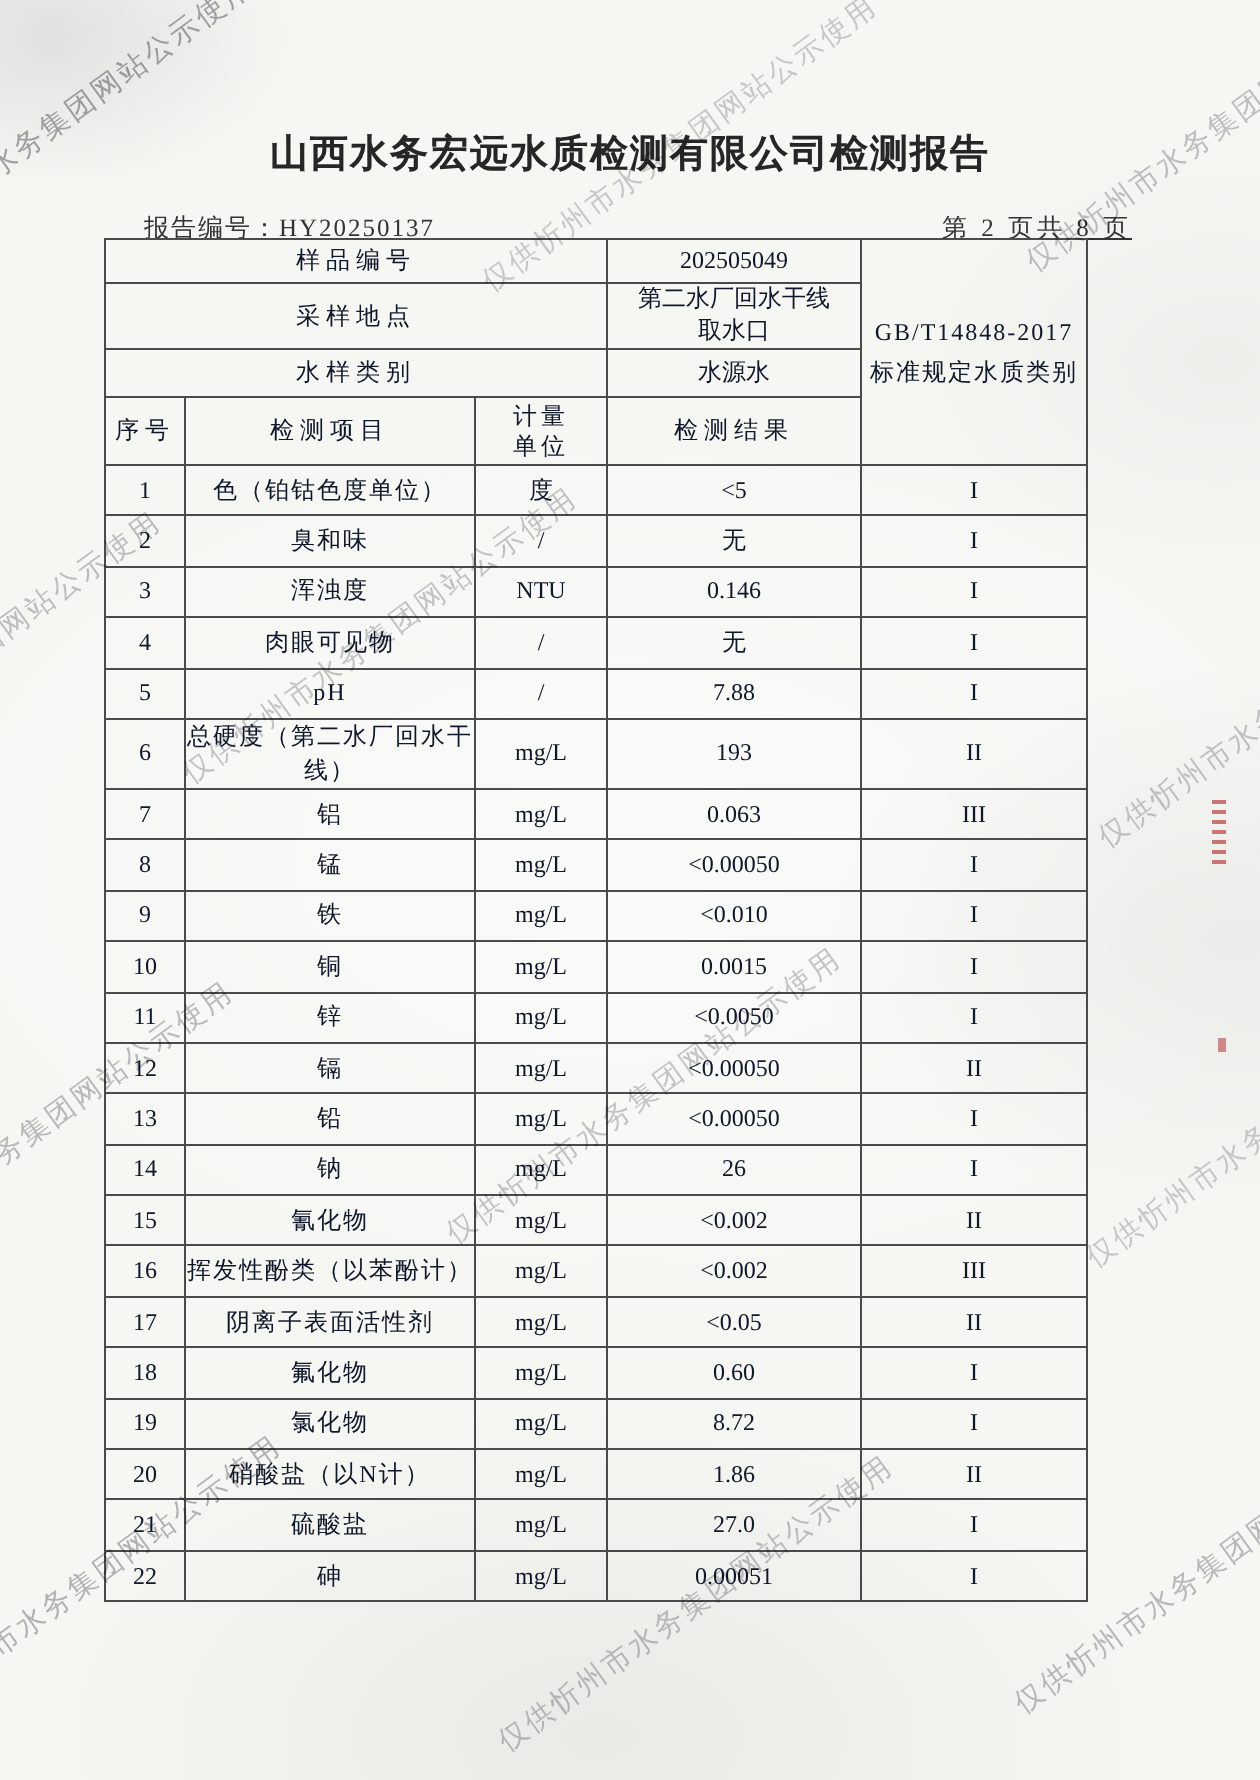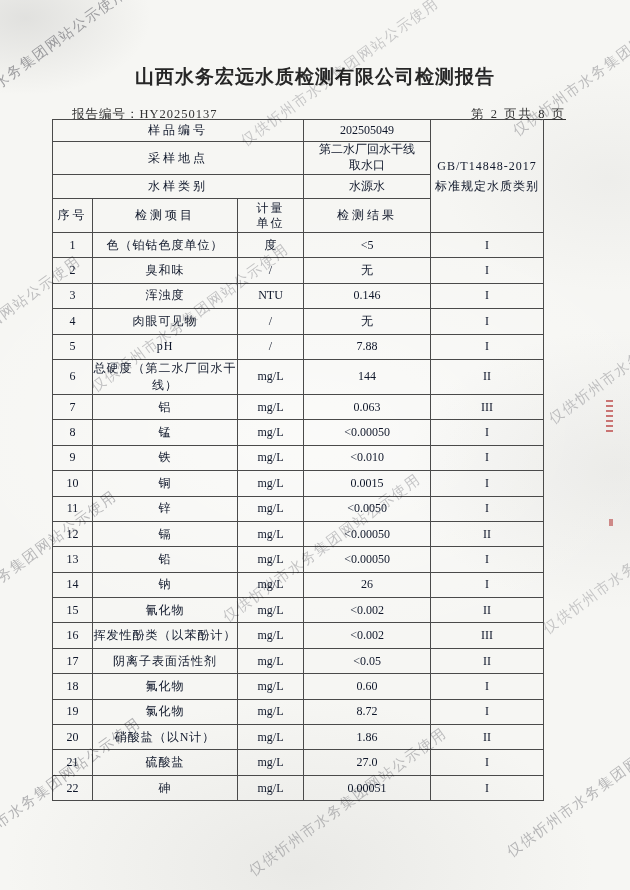--- a/index.html
+++ b/index.html
@@ -157,21 +157,21 @@
             <td>5</td>
             <td class="item-cell">pH</td>
             <td>/</td>
             <td>7.88</td>
             <td>I</td>
           </tr>
           <tr>
             <td>6</td>
             <td class="item-cell">总硬度（第二水厂回水干线）</td>
             <td>mg/L</td>
-            <td>144</td>
+            <td>193</td>
             <td>II</td>
           </tr>
           <tr>
             <td>7</td>
             <td class="item-cell">铝</td>
             <td>mg/L</td>
             <td>0.063</td>
             <td>III</td>
           </tr>
           <tr>

